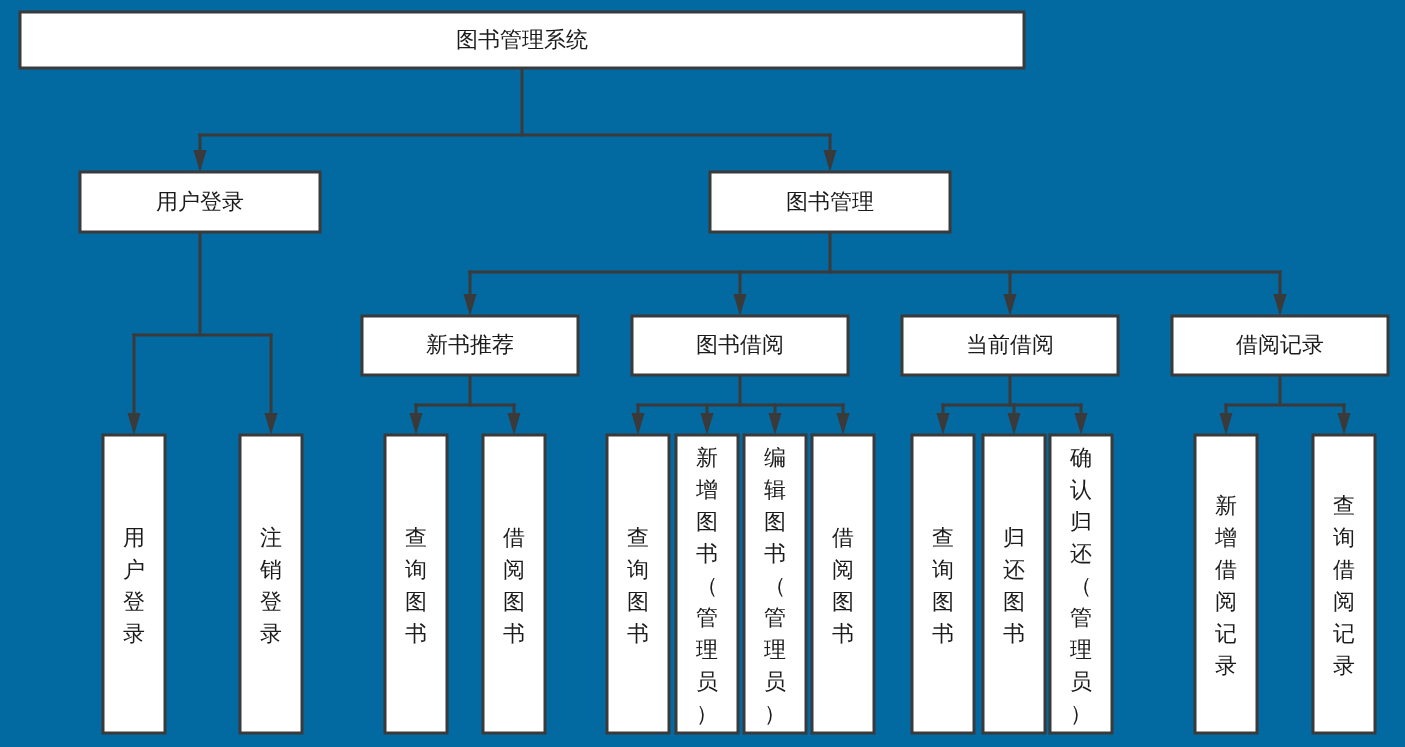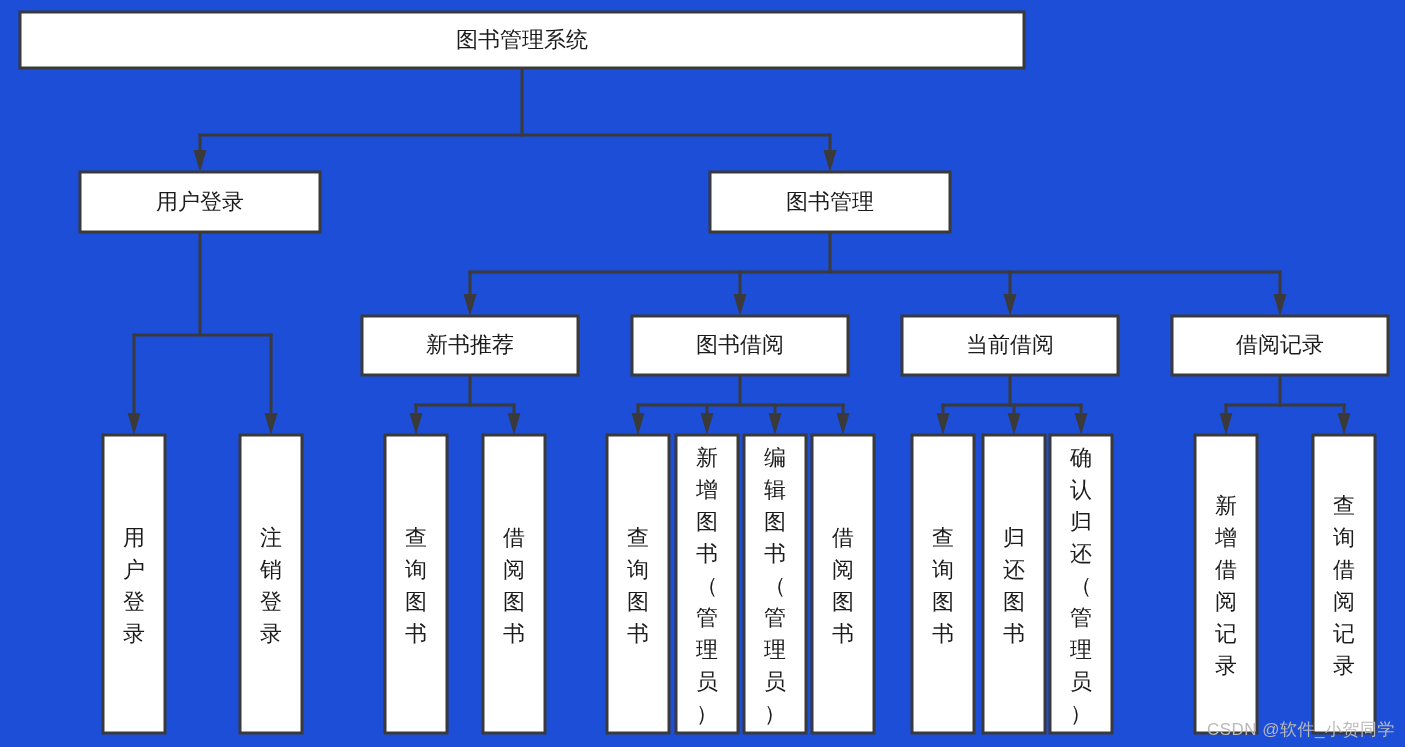--- a/index.html
+++ b/index.html
@@ -1,17 +1,17 @@
 <!DOCTYPE html>
 <html><head>
 <meta charset="utf-8">
 <style>
   html,body{margin:0;padding:0;background:#ffffff;}
   body{width:1405px;height:747px;overflow:hidden;font-family:"Liberation Sans","DejaVu Sans",sans-serif;}
-  #stage{position:relative;width:1405px;height:747px;background:#1d4ed8;}
+  #stage{position:relative;width:1405px;height:747px;background:#0369a1;}
   svg#tree{position:absolute;left:0;top:0;width:1405px;height:747px;}
   .node-box{fill:#ffffff;stroke:#3a3a3a;stroke-width:3;}
   .node-label{font-family:"Liberation Sans","DejaVu Sans",sans-serif;fill:#1b1b1b;font-size:22px;text-anchor:middle;dominant-baseline:middle;}
   .leaf-label{font-family:"Liberation Sans","DejaVu Sans",sans-serif;fill:#1b1b1b;font-size:22px;text-anchor:middle;}
   .edge{stroke:#3a3a3a;stroke-width:3;fill:none;stroke-linecap:square;}
   .arrowhead{fill:#3a3a3a;}
   .watermark{position:absolute;right:10px;bottom:6px;font-family:"Liberation Sans","DejaVu Sans",sans-serif;
              font-size:17px;color:#b9b9b9;white-space:nowrap;letter-spacing:.5px;}
 </style>
 </head>
@@ -163,14 +163,13 @@
         <g>
           <rect x="1195" y="435" width="62" height="298" class="node-box"></rect>
           <text x="1226" y="512.96" class="leaf-label"><tspan x="1226" y="512.96">新</tspan><tspan x="1226" y="544.96">增</tspan><tspan x="1226" y="576.96">借</tspan><tspan x="1226" y="608.96">阅</tspan><tspan x="1226" y="640.96">记</tspan><tspan x="1226" y="672.96">录</tspan></text>
         </g>
         <g>
           <rect x="1313" y="435" width="62" height="298" class="node-box"></rect>
           <text x="1344" y="512.96" class="leaf-label"><tspan x="1344" y="512.96">查</tspan><tspan x="1344" y="544.96">询</tspan><tspan x="1344" y="576.96">借</tspan><tspan x="1344" y="608.96">阅</tspan><tspan x="1344" y="640.96">记</tspan><tspan x="1344" y="672.96">录</tspan></text>
         </g>
       </g>
   </svg>
-  <div class="watermark">CSDN @软件_小贺同学</div>
 </div>
 
 </body></html>

